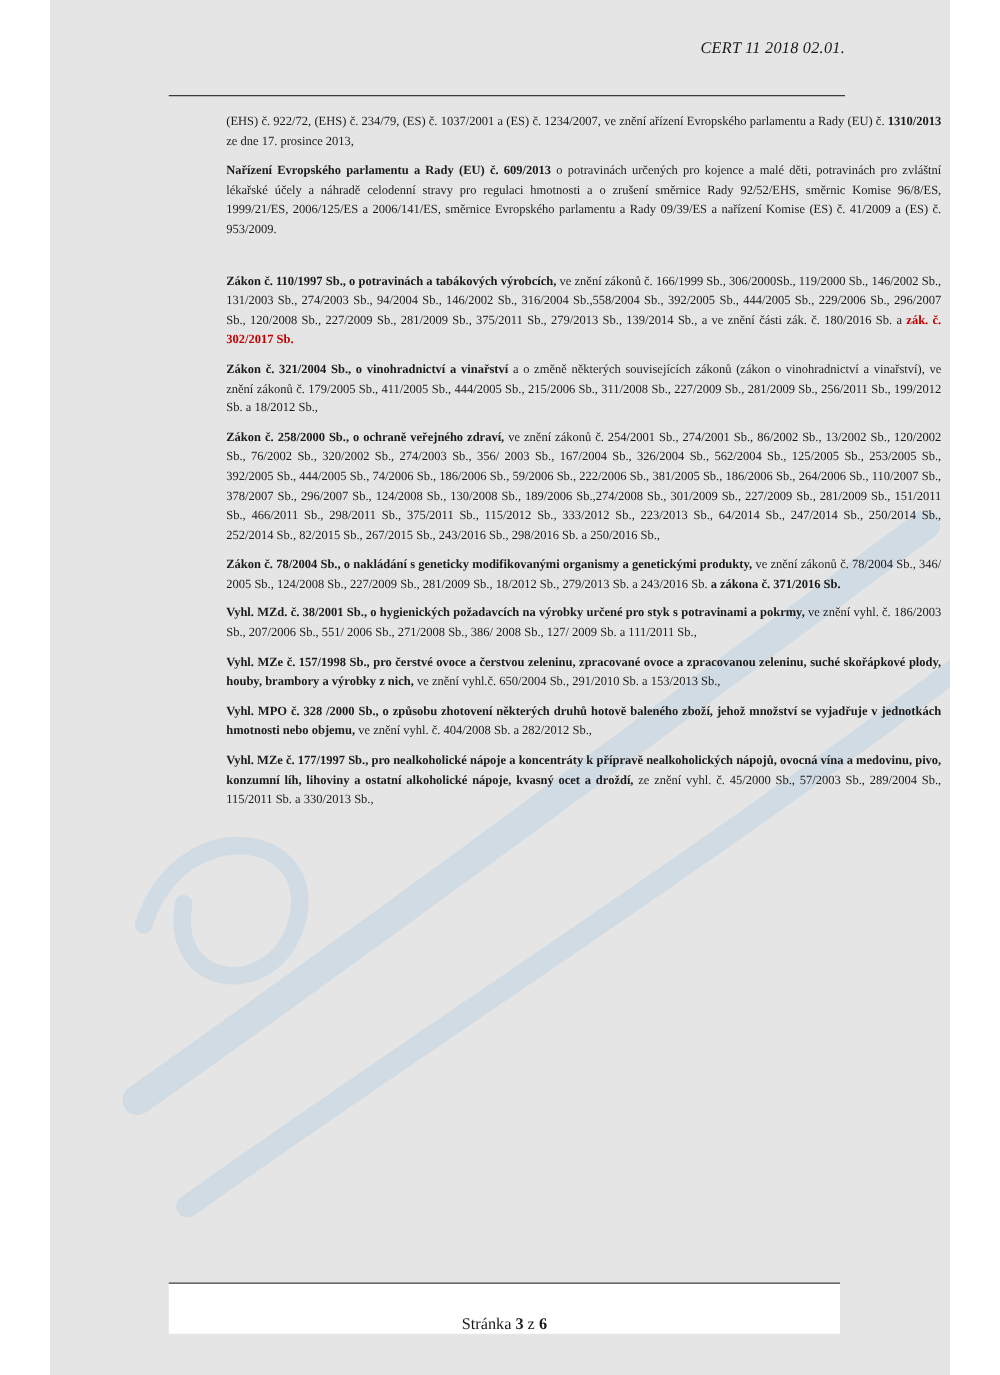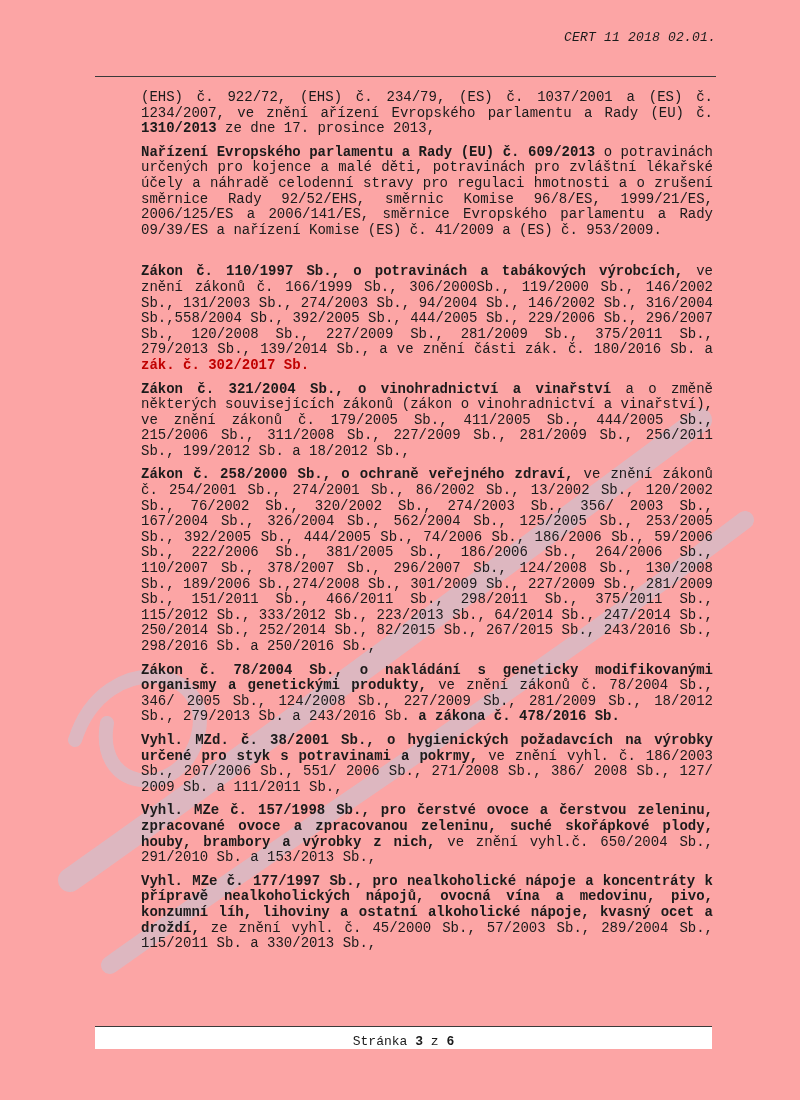--- a/index.html
+++ b/index.html
@@ -1,40 +1,40 @@
 <!DOCTYPE html>
 <html style="--red: #c00000; --wm: #b9cfe3;"><head>
 <meta charset="utf-8">
 <style>
   html,body{margin:0;padding:0;background:#ffffff;}
   .page{
-    width:800px;height:1100px;margin:0 auto;background:#fca5a5;position:relative;
-    font-family:Liberation Mono, monospace;color:#1b1b1b;overflow:hidden;
+    width:720px;height:1100px;margin:0 auto;background:#e5e5e5;position:relative;
+    font-family:Liberation Serif, serif;color:#1b1b1b;overflow:hidden;
   }
   .header-right{
     position:absolute;top:30px;right:84px;font-size:13px;font-style:italic;
     letter-spacing:.2px;z-index:2;
   }
   .top-rule{
     position:absolute;top:76px;left:95px;right:84px;border-top:1.4px solid #3a3a3a;z-index:2;
   }
   .content{
     position:absolute;top:90px;left:141px;width:572px;max-height:932px;overflow:hidden;
-    font-size:14px;line-height:15.6px;text-align:justify;z-index:2;
+    font-size:10px;line-height:15.6px;text-align:justify;z-index:2;
   }
   .intro{margin:0 0 8px 0;}
   .list-item{position:relative;margin:0 0 8px 0;}
   .list-item.gap-before{margin-top:26px;}
   .item-text{margin:0;}
   .seg-normal{font-weight:normal;}
   .seg-bold{font-weight:bold;}
   .seg-redbold{font-weight:bold;color:var(--red,#c00000);}
   .footer{
     position:absolute;left:95px;right:88px;top:1026px;border-top:1.4px solid #3a3a3a;
-    text-align:center;padding-top:7px;font-size:13px;background:#ffffff;z-index:3;
+    text-align:center;padding-top:24px;font-size:13px;background:#ffffff;z-index:3;
   }
   .watermark{
     position:absolute;left:0;top:0;width:800px;height:1100px;z-index:1;pointer-events:none;
   }
   .watermark path{fill:none;stroke:var(--wm,#b9cfe3);stroke-linecap:round;opacity:.45;}
 </style>
 </head>
 <body>
 
 <div class="page">
@@ -58,27 +58,30 @@
         <div class="list-item gap-before">
           <p class="item-text"><span class="seg-bold">Zákon č. 110/1997 Sb., o potravinách a tabákových výrobcích,</span><span class="seg-normal"> ve znění zákonů č. 166/1999 Sb., 306/2000Sb., 119/2000 Sb., 146/2002 Sb., 131/2003 Sb., 274/2003 Sb., 94/2004 Sb., 146/2002 Sb., 316/2004 Sb.,558/2004 Sb., 392/2005 Sb., 444/2005 Sb., 229/2006 Sb., 296/2007 Sb., 120/2008 Sb., 227/2009 Sb., 281/2009 Sb., 375/2011 Sb., 279/2013 Sb., 139/2014 Sb., a ve znění části zák. č. 180/2016 Sb. a </span><span class="seg-redbold">zák. č. 302/2017 Sb.</span></p>
         </div>
         <div class="list-item">
           <p class="item-text"><span class="seg-bold">Zákon č. 321/2004 Sb., o vinohradnictví a vinařství</span><span class="seg-normal"> a o změně některých souvisejících zákonů (zákon o vinohradnictví a vinařství), ve znění zákonů č. 179/2005 Sb., 411/2005 Sb., 444/2005 Sb., 215/2006 Sb., 311/2008 Sb., 227/2009 Sb., 281/2009 Sb., 256/2011 Sb., 199/2012 Sb. a 18/2012 Sb.,</span></p>
         </div>
         <div class="list-item">
           <p class="item-text"><span class="seg-bold">Zákon č. 258/2000 Sb., o ochraně veřejného zdraví,</span><span class="seg-normal"> ve znění zákonů č. 254/2001 Sb., 274/2001 Sb., 86/2002 Sb., 13/2002 Sb., 120/2002 Sb., 76/2002 Sb., 320/2002 Sb., 274/2003 Sb., 356/ 2003 Sb., 167/2004 Sb., 326/2004 Sb., 562/2004 Sb., 125/2005 Sb., 253/2005 Sb., 392/2005 Sb., 444/2005 Sb., 74/2006 Sb., 186/2006 Sb., 59/2006 Sb., 222/2006 Sb., 381/2005 Sb., 186/2006 Sb., 264/2006 Sb., 110/2007 Sb., 378/2007 Sb., 296/2007 Sb., 124/2008 Sb., 130/2008 Sb., 189/2006 Sb.,274/2008 Sb., 301/2009 Sb., 227/2009 Sb., 281/2009 Sb., 151/2011 Sb., 466/2011 Sb., 298/2011 Sb., 375/2011 Sb., 115/2012 Sb., 333/2012 Sb., 223/2013 Sb., 64/2014 Sb., 247/2014 Sb., 250/2014 Sb., 252/2014 Sb., 82/2015 Sb., 267/2015 Sb., 243/2016 Sb., 298/2016 Sb. a 250/2016 Sb.,</span></p>
         </div>
         <div class="list-item">
-          <p class="item-text"><span class="seg-bold">Zákon č. 78/2004 Sb., o nakládání s geneticky modifikovanými organismy a genetickými produkty,</span><span class="seg-normal"> ve znění zákonů č. 78/2004 Sb., 346/ 2005 Sb., 124/2008 Sb., 227/2009 Sb., 281/2009 Sb., 18/2012 Sb., 279/2013 Sb. a 243/2016 Sb. </span><span class="seg-bold">a zákona č. 478/2016 Sb.</span></p>
+          <p class="item-text"><span class="seg-bold">Zákon č. 78/2004 Sb., o nakládání s geneticky modifikovanými organismy a genetickými produkty,</span><span class="seg-normal"> ve znění zákonů č. 78/2004 Sb., 346/ 2005 Sb., 124/2008 Sb., 227/2009 Sb., 281/2009 Sb., 18/2012 Sb., 279/2013 Sb. a 243/2016 Sb. </span><span class="seg-bold">a zákona č. 371/2016 Sb.</span></p>
         </div>
         <div class="list-item">
           <p class="item-text"><span class="seg-bold">Vyhl. MZd. č. 38/2001 Sb., o hygienických požadavcích na výrobky určené pro styk s potravinami a pokrmy,</span><span class="seg-normal"> ve znění vyhl. č. 186/2003 Sb., 207/2006 Sb., 551/ 2006 Sb., 271/2008 Sb., 386/ 2008 Sb., 127/ 2009 Sb. a  111/2011 Sb.,</span></p>
         </div>
         <div class="list-item">
           <p class="item-text"><span class="seg-bold">Vyhl. MZe č. 157/1998 Sb., pro čerstvé ovoce a čerstvou zeleninu, zpracované ovoce a zpracovanou zeleninu, suché skořápkové plody, houby, brambory a výrobky z nich,</span><span class="seg-normal"> ve znění vyhl.č. 650/2004 Sb., 291/2010 Sb. a 153/2013 Sb.,</span></p>
+        </div>
+        <div class="list-item">
+          <p class="item-text"><span class="seg-bold">Vyhl. MPO č. 328 /2000 Sb., o způsobu zhotovení některých druhů hotově baleného zboží, jehož množství se vyjadřuje v jednotkách hmotnosti nebo objemu,</span><span class="seg-normal"> ve znění vyhl. č. 404/2008 Sb. a 282/2012 Sb.,</span></p>
         </div>
         <div class="list-item">
           <p class="item-text"><span class="seg-bold">Vyhl. MZe č. 177/1997 Sb., pro nealkoholické nápoje a koncentráty k přípravě nealkoholických nápojů, ovocná vína a medovinu, pivo, konzumní líh, lihoviny a ostatní alkoholické nápoje, kvasný ocet a droždí,</span><span class="seg-normal"> ze znění vyhl. č. 45/2000 Sb., 57/2003 Sb., 289/2004 Sb., 115/2011 Sb. a 330/2013 Sb.,</span></p>
         </div>
       </div>
   </div>
 
   <div class="footer">
     <span><span class="seg-normal">Stránka </span><span class="seg-bold">3</span><span class="seg-normal"> z </span><span class="seg-bold">6</span></span>
   </div>

